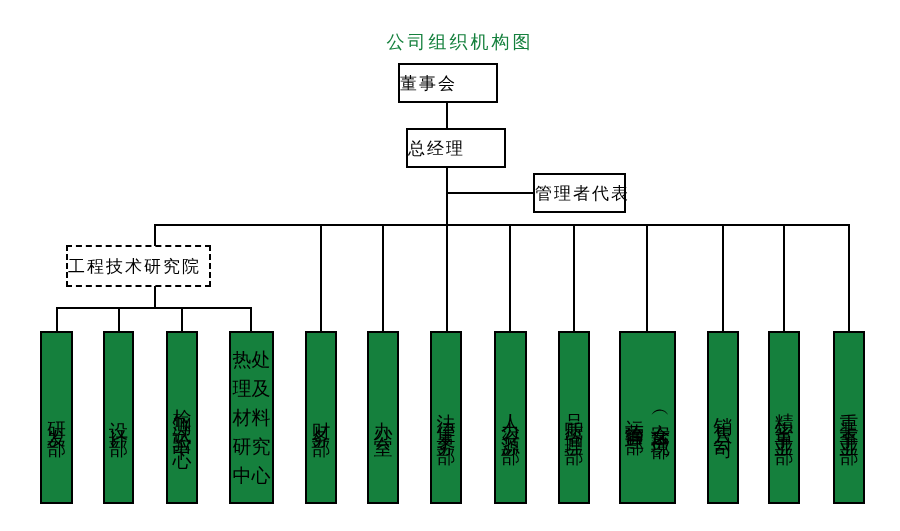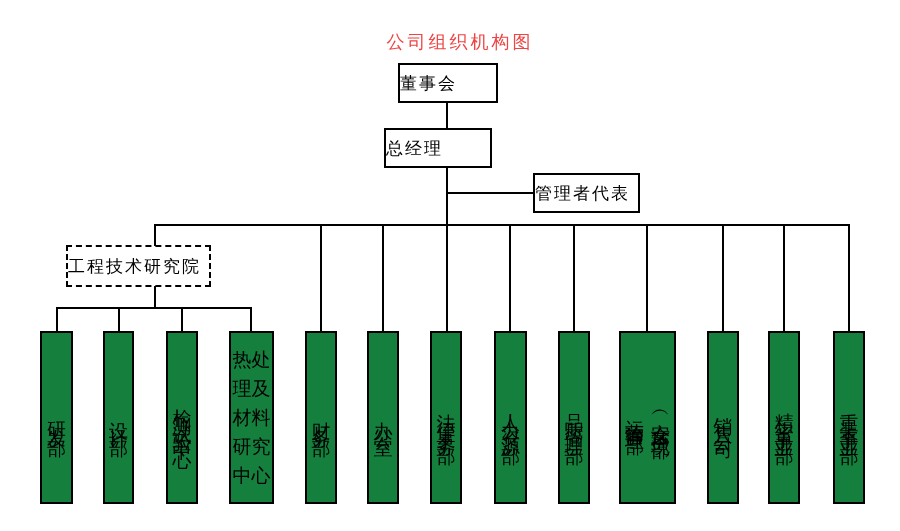--- a/index.html
+++ b/index.html
@@ -2,21 +2,21 @@
 <html><head>
 <meta charset="utf-8">
 <style>
   html,body{margin:0;padding:0;background:#ffffff;}
   .canvas{
     position:relative;width:900px;height:531px;background:#ffffff;overflow:hidden;
     font-family:"Liberation Serif","DejaVu Serif",serif;color:#000;
   }
   .title{
     position:absolute;left:20px;top:30px;width:880px;text-align:center;
-    font-size:18px;letter-spacing:3px;color:#ef4444;
+    font-size:18px;letter-spacing:3px;color:#15803d;
   }
   .node{
     position:absolute;border:2px solid #000;background:#fff;box-sizing:border-box;
     display:flex;align-items:center;
     font-size:17px;letter-spacing:2px;white-space:nowrap;
   }
   .node.dashed{border-style:dashed;}
   .dept{
     position:absolute;top:331px;height:173px;border:2px solid #000;background:#15803d;
     box-sizing:border-box;display:flex;align-items:center;justify-content:center;
@@ -38,25 +38,25 @@
 <body>
 
 <div class="canvas">
 
   <div class="title">公司组织机构图</div>
 
   <div class="node" style="left:398px;top:63px;width:100px;height:40px">
     <span>董事会</span>
   </div>
 
-  <div class="node" style="left:384px;top:128px;width:108px;height:40px">
+  <div class="node" style="left:406px;top:128px;width:100px;height:40px">
     <span>总经理</span>
   </div>
 
-  <div class="node" style="left:533px;top:173px;width:107px;height:40px">
+  <div class="node" style="left:533px;top:173px;width:93px;height:40px">
     <span>管理者代表</span>
   </div>
 
   <div class="node dashed" style="left:66px;top:245px;width:145px;height:42px">
     <span>工程技术研究院</span>
   </div>
 
   <div class="l v" style="left:446px;top:103px;height:26px"></div>
   <div class="l v" style="left:446px;top:168px;height:58px"></div>
   <div class="l h" style="left:447px;top:192px;width:87px"></div>

